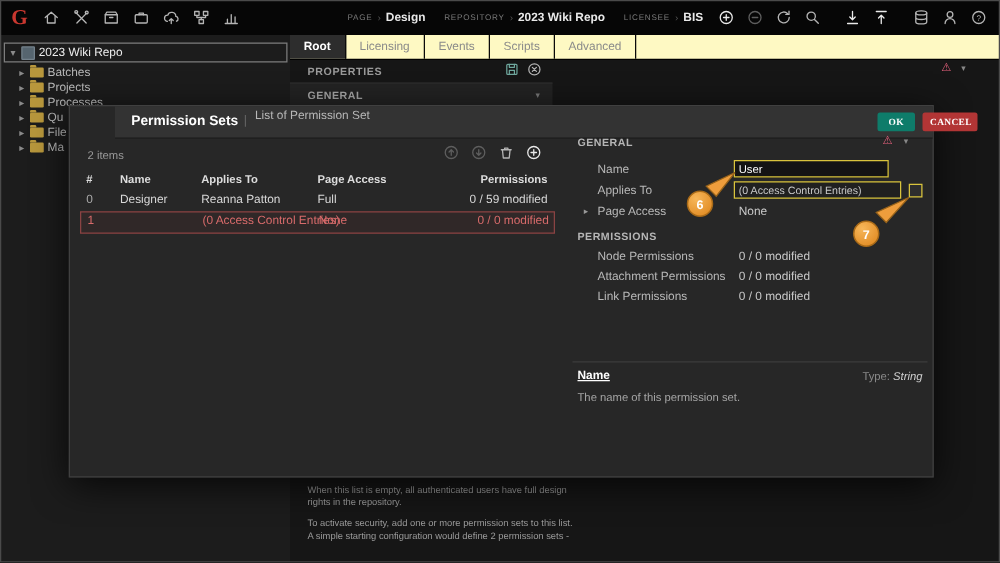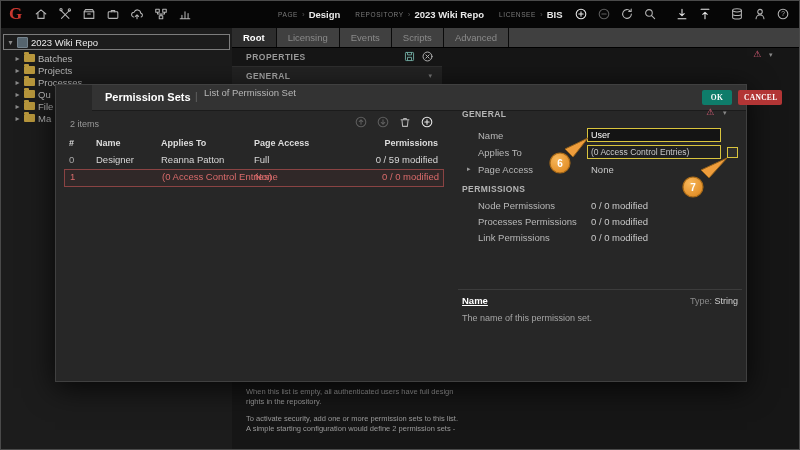--- a/index.html
+++ b/index.html
@@ -32,21 +32,21 @@
              display:flex;align-items:center;gap:3px;padding-left:3px;cursor:pointer;}
   .tr-label{font-size:9.5px;color:#ececec;}
   .tw{font-size:8px;color:#8a8a8a;width:7px;text-align:center;}
   .cube{width:9px;height:9px;background:#56656f;border:1px solid #74828c;border-radius:1px;display:inline-block;}
   .tree-item{position:absolute;left:14px;height:12px;display:flex;align-items:center;gap:3px;cursor:pointer;}
   .ti-label{font-size:9.5px;color:#b9b9b9;}
   .folder{width:11px;height:8px;background:#b8973c;border-radius:1px;position:relative;display:inline-block;}
   .folder::before{content:"";position:absolute;top:-2px;left:0;width:5px;height:2px;background:#b8973c;border-radius:1px 1px 0 0;}
 
   
-  .tabbar{position:absolute;left:232px;top:28px;right:0;height:19px;background:#404040;border-bottom:1px solid #000;display:flex;}
+  .tabbar{position:absolute;left:232px;top:28px;right:0;height:19px;background:#fef9c3;border-bottom:1px solid #000;display:flex;}
   .tab{height:19px;line-height:19px;padding:0 11px;font-size:9.5px;color:#8a8a8a;border-right:1px solid #0a0a0a;cursor:pointer;}
   .tab.active{background:#2d2d2d;color:#fff;font-weight:bold;}
   .props-bar-title{position:absolute;left:246px;top:52px;font-size:8.5px;font-weight:bold;color:#9a9a9a;letter-spacing:.5px;}
   .general-bar{position:absolute;left:232px;top:66px;width:210px;height:18px;background:#232323;border-top:1px solid #2e2e2e;}
   .general-bar .gt{position:absolute;left:14px;top:4px;font-size:8.5px;font-weight:bold;color:#a8a8a8;letter-spacing:.4px;}
   .general-bar .gc{position:absolute;right:10px;top:5px;font-size:7px;color:#777;}
   .stub-warn{position:absolute;left:753px;top:49px;font-size:9px;color:#e8627e;}
   .stub-chev{position:absolute;left:769px;top:51px;font-size:7px;color:#888;}
 
   
@@ -79,34 +79,34 @@
   .r0{top:68px;}
   .r1{top:84px;border:1px solid #8a4343;background:rgba(130,45,45,.10);}
   .r1 span{color:#d96b6b;}
 
   
   .dp-h{position:absolute;font-size:8.5px;font-weight:bold;color:#b5b5b5;letter-spacing:.4px;}
   .dp-label{position:absolute;left:422px;font-size:9.5px;color:#b8b8b8;white-space:nowrap;}
   .dp-value{position:absolute;left:535px;font-size:9.5px;color:#cacaca;white-space:nowrap;}
   .dp-warn{position:absolute;left:650px;top:22px;font-size:9px;color:#e8627e;}
   .dp-chev{position:absolute;left:667px;top:24px;font-size:7px;color:#888;cursor:pointer;}
-  .name-input{position:absolute;left:531px;top:43px;width:134px;height:14px;box-sizing:border-box;
+  .name-input{position:absolute;left:531px;top:43px;width:124px;height:14px;box-sizing:border-box;
               background:#141414;border:1px solid #d9c43d;color:#fff;font-family:inherit;font-size:9px;padding:0 3px;}
   .applies-box{position:absolute;left:531px;top:60px;width:134px;height:14px;box-sizing:border-box;
                border:1px solid #d9c43d;background:#202020;font-size:8.5px;color:#c9c9c9;
                line-height:12px;padding:0 3px;white-space:nowrap;overflow:hidden;cursor:pointer;}
   .browse-box{position:absolute;left:671px;top:62px;width:11px;height:11px;box-sizing:border-box;
               border:1px solid #d9c43d;background:#2e2e2e;cursor:pointer;}
   .exp{position:absolute;left:411px;font-size:7px;color:#999;cursor:pointer;}
   .dp-divider{position:absolute;left:402px;top:204px;width:284px;height:1px;background:#3c3c3c;}
   .help-name{position:absolute;left:406px;top:210px;font-size:9.5px;font-weight:bold;color:#fff;
              text-decoration:underline;}
   .help-type{position:absolute;left:406px;top:211px;width:276px;text-align:right;font-size:9px;}
   .help-type .tl{color:#8a8a8a;}
-  .help-type .tv{color:#cfcfcf;}
+  .help-type .tv{color:#cfcfcf;font-style:italic;}
   .help-desc{position:absolute;left:406px;top:228px;font-size:9px;color:#a5a5a5;}
 
   
   .callout{position:absolute;z-index:40;pointer-events:none;}
   .co-num{font:bold 10px "Liberation Sans","DejaVu Sans",sans-serif;fill:#fff;}
 </style>
 </head>
 <body>
 
 <div class="frame"></div>
@@ -332,21 +332,21 @@
   <div class="browse-box"></div>
 
   <span class="exp" style="top:80px">▸</span>
   <span class="dp-label" style="top:79px">Page Access</span>
   <span class="dp-value" style="top:79px">None</span>
 
   <span class="dp-h" style="left:406px;top:99px">PERMISSIONS</span>
 
   <span class="dp-label" style="top:115px">Node Permissions</span>
   <span class="dp-value" style="top:115px">0 / 0 modified</span>
-  <span class="dp-label" style="top:131px">Processes Permissions</span>
+  <span class="dp-label" style="top:131px">Attachment Permissions</span>
   <span class="dp-value" style="top:131px">0 / 0 modified</span>
   <span class="dp-label" style="top:147px">Link Permissions</span>
   <span class="dp-value" style="top:147px">0 / 0 modified</span>
 
   <div class="dp-divider"></div>
   <span class="help-name">Name</span>
   <span class="help-type"><span class="tl">Type:</span> <span class="tv">String</span></span>
   <span class="help-desc">The name of this permission set.</span>
 </div>
 

